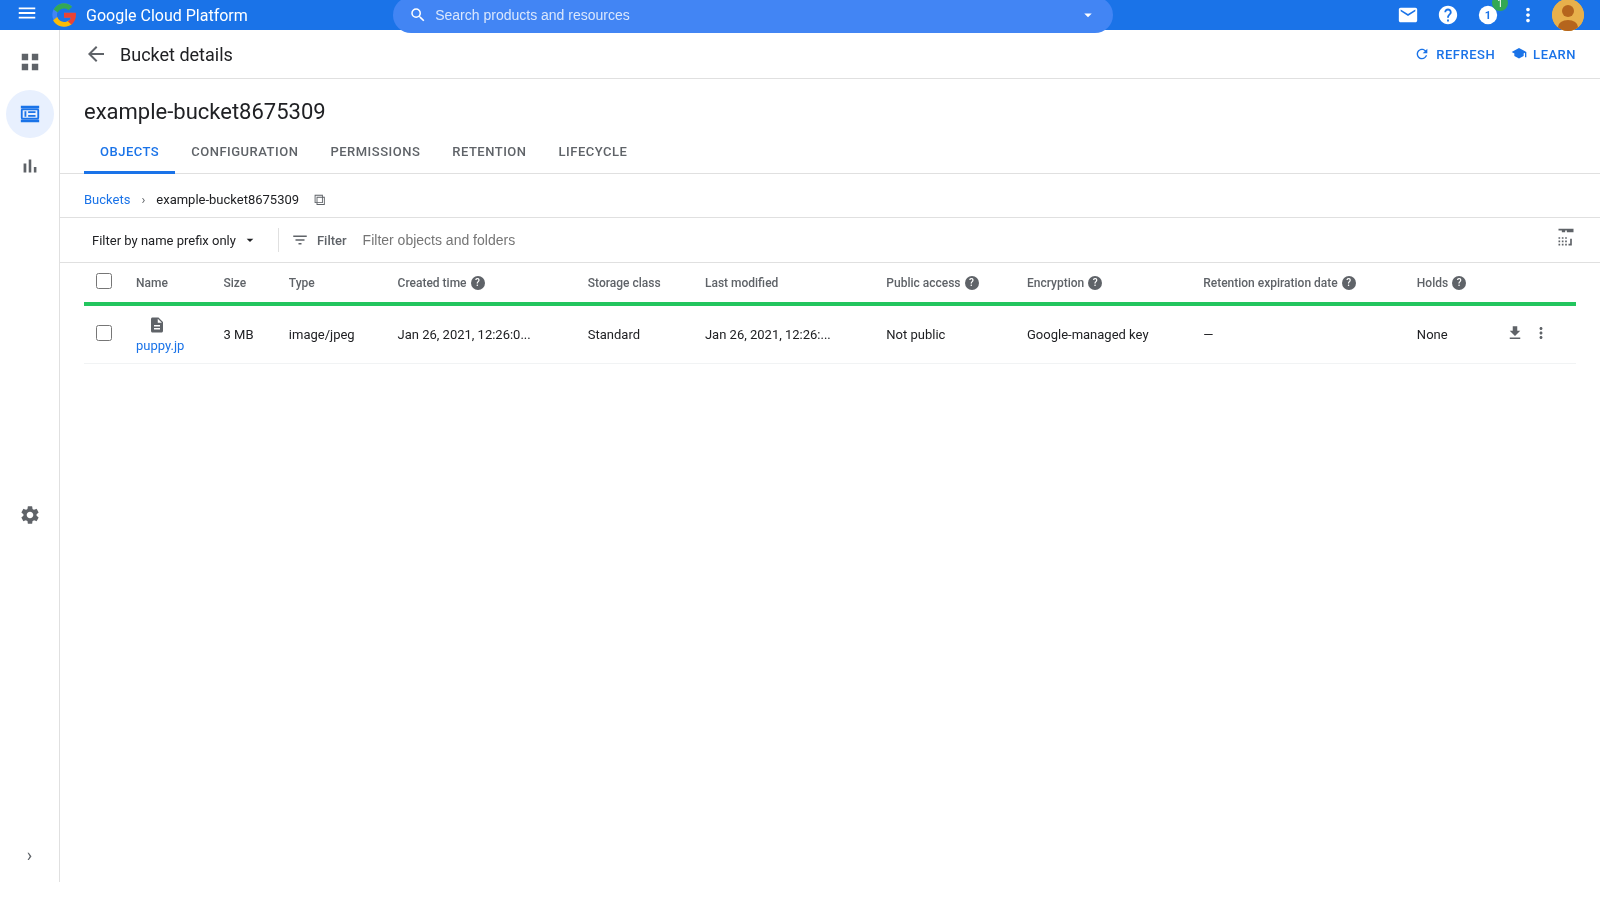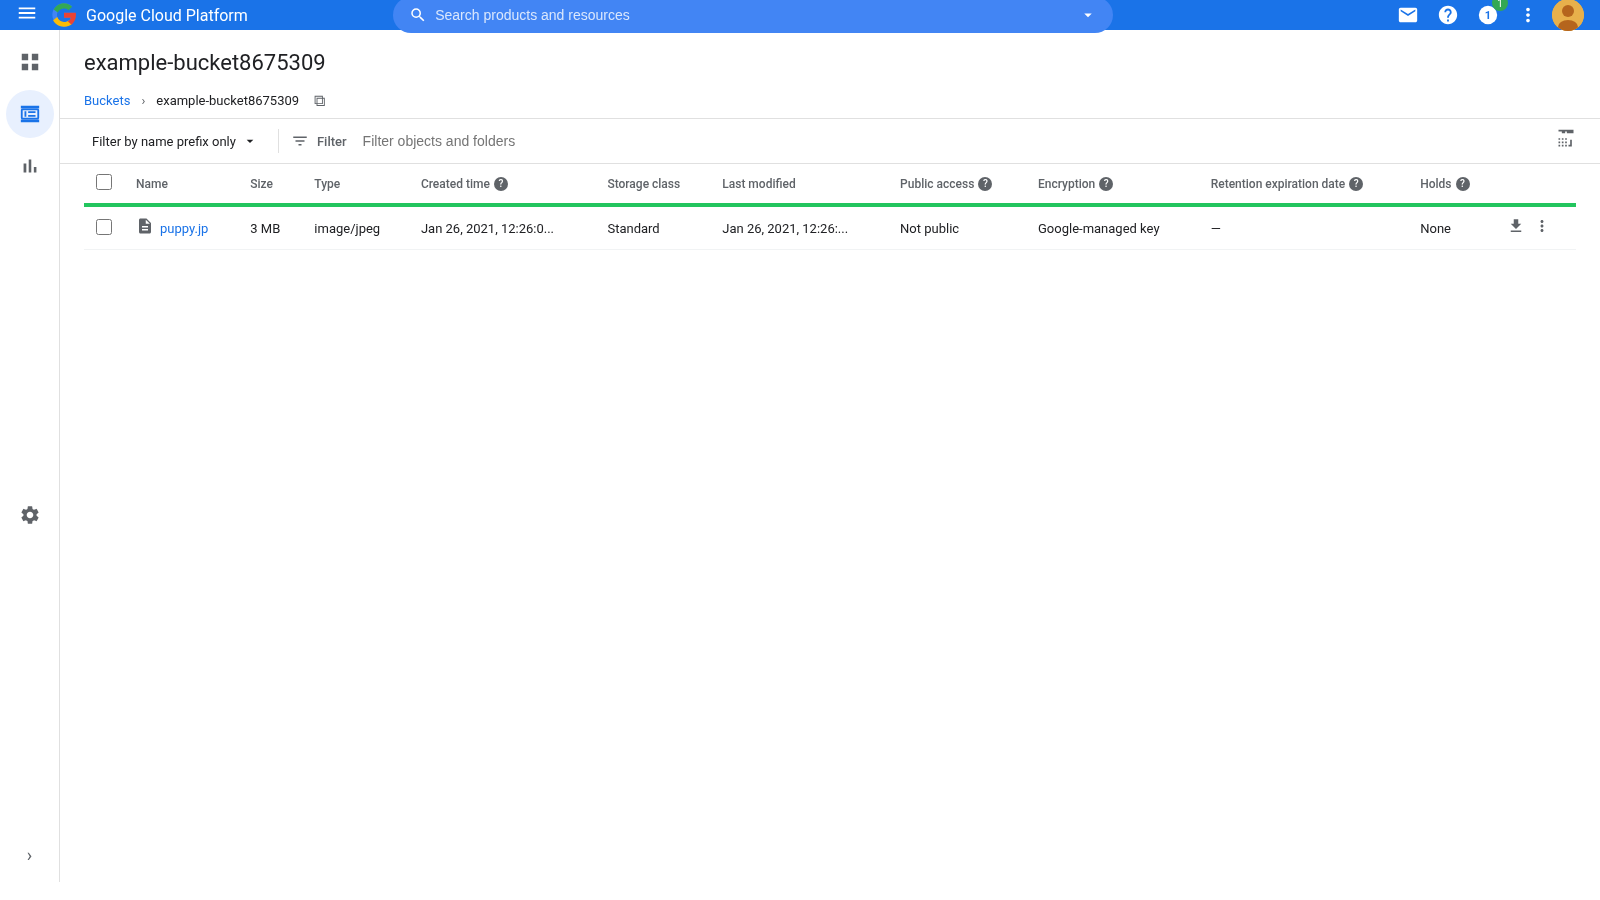--- a/index.html
+++ b/index.html
@@ -277,25 +277,56 @@
           <path d="M19.14 12.94c.04-.3.06-.61.06-.94 0-.32-.02-.64-.07-.94l2.03-1.58a.49.49 0 0 0 .12-.61l-1.92-3.32a.49.49 0 0 0-.59-.22l-2.39.96c-.5-.38-1.03-.7-1.62-.94l-.36-2.54a.484.484 0 0 0-.48-.41h-3.84c-.24 0-.43.17-.47.41l-.36 2.54c-.59.24-1.13.57-1.62.94l-2.39-.96a.47.47 0 0 0-.59.22L2.74 8.87a.47.47 0 0 0 .12.61l2.03 1.58c-.05.3-.09.63-.09.94s.02.64.07.94l-2.03 1.58a.49.49 0 0 0-.12.61l1.92 3.32c.12.22.37.29.59.22l2.39-.96c.5.38 1.03.7 1.62.94l.36 2.54c.05.24.24.41.48.41h3.84c.24 0 .44-.17.47-.41l.36-2.54c.59-.24 1.13-.56 1.62-.94l2.39.96c.22.08.47 0 .59-.22l1.92-3.32a.47.47 0 0 0-.12-.61l-2.01-1.58zM12 15.6c-1.98 0-3.6-1.62-3.6-3.6s1.62-3.6 3.6-3.6 3.6 1.62 3.6 3.6-1.62 3.6-3.6 3.6z"></path>
         </svg>
     </div>
     <div style="margin-top:auto; padding-bottom:12px; display:flex; align-items:center; justify-content:center;">
       <div class="sidebar-expand">›</div>
     </div>
   </div>
 
   <div class="content">
 
+    <div class="page-header">
+      <div class="page-header-left">
+        <div class="back-btn">
+          <svg width="24" height="24" viewBox="0 0 24 24" fill="#5f6368">
+              <path d="M20 11H7.83l5.59-5.59L12 4l-8 8 8 8 1.41-1.41L7.83 13H20v-2z"></path>
+            </svg>
+        </div>
+        <span class="page-title">Bucket details</span>
+      </div>
+      <div class="page-header-actions">
+        <div class="header-action-btn">
+          <svg width="16" height="16" viewBox="0 0 24 24" fill="#1a73e8">
+              <path d="M17.65 6.35C16.2 4.9 14.21 4 12 4c-4.42 0-7.99 3.58-7.99 8s3.57 8 7.99 8c3.73 0 6.84-2.55 7.73-6h-2.08c-.82 2.33-3.04 4-5.65 4-3.31 0-6-2.69-6-6s2.69-6 6-6c1.66 0 3.14.69 4.22 1.78L13 11h7V4l-2.35 2.35z"></path>
+            </svg>
+          <span>REFRESH</span>
+        </div>
+        <div class="header-action-btn">
+          <svg width="16" height="16" viewBox="0 0 24 24" fill="#1a73e8">
+              <path d="M12 3L1 9l11 6 9-4.91V17h2V9L12 3zm-7 8.26V15l7 3.82 7-3.82v-3.74L12 15l-7-3.74z"></path>
+            </svg>
+          <span>LEARN</span>
+        </div>
+      </div>
+    </div>
 
     <div class="bucket-name-section">
       <span class="bucket-name">example-bucket8675309</span>
     </div>
 
+    <div class="tabs">
+      <div class="tab active">OBJECTS</div>
+      <div class="tab">CONFIGURATION</div>
+      <div class="tab">PERMISSIONS</div>
+      <div class="tab">RETENTION</div>
+      <div class="tab">LIFECYCLE</div>
+    </div>
 
     <div class="breadcrumb">
       <span class="breadcrumb-link">Buckets</span>
       <span class="breadcrumb-sep">›</span>
       <span class="breadcrumb-current">example-bucket8675309</span>
       <span class="copy-icon" title="Copy">⧉</span>
     </div>
 
 
     <div class="filter-row">
@@ -374,21 +405,21 @@
             </th>
             <th></th>
           </tr>
         </thead>
         <tbody>
           <tr>
             <td>
               <input type="checkbox" class="checkbox" style="">
             </td>
             <td>
-              <span style="display:inline-flex; align-items:center;">
+              <span style="display:inline-flex; align-items:center;flex-direction:column;">
                 <span class="file-icon">
                   <svg width="18" height="18" viewBox="0 0 24 24" fill="#5f6368">
                       <path d="M14 2H6c-1.1 0-2 .9-2 2v16c0 1.1.89 2 2 2h12c1.1 0 2-.9 2-2V8l-6-6zM16 18H8v-2h8v2zm0-4H8v-2h8v2zm-3-5V3.5L18.5 9H13z"></path>
                     </svg>
                 </span>
                 <span class="file-name">puppy.jp</span>
               </span>
             </td>
             <td>3 MB</td>
             <td>image/jpeg</td>

